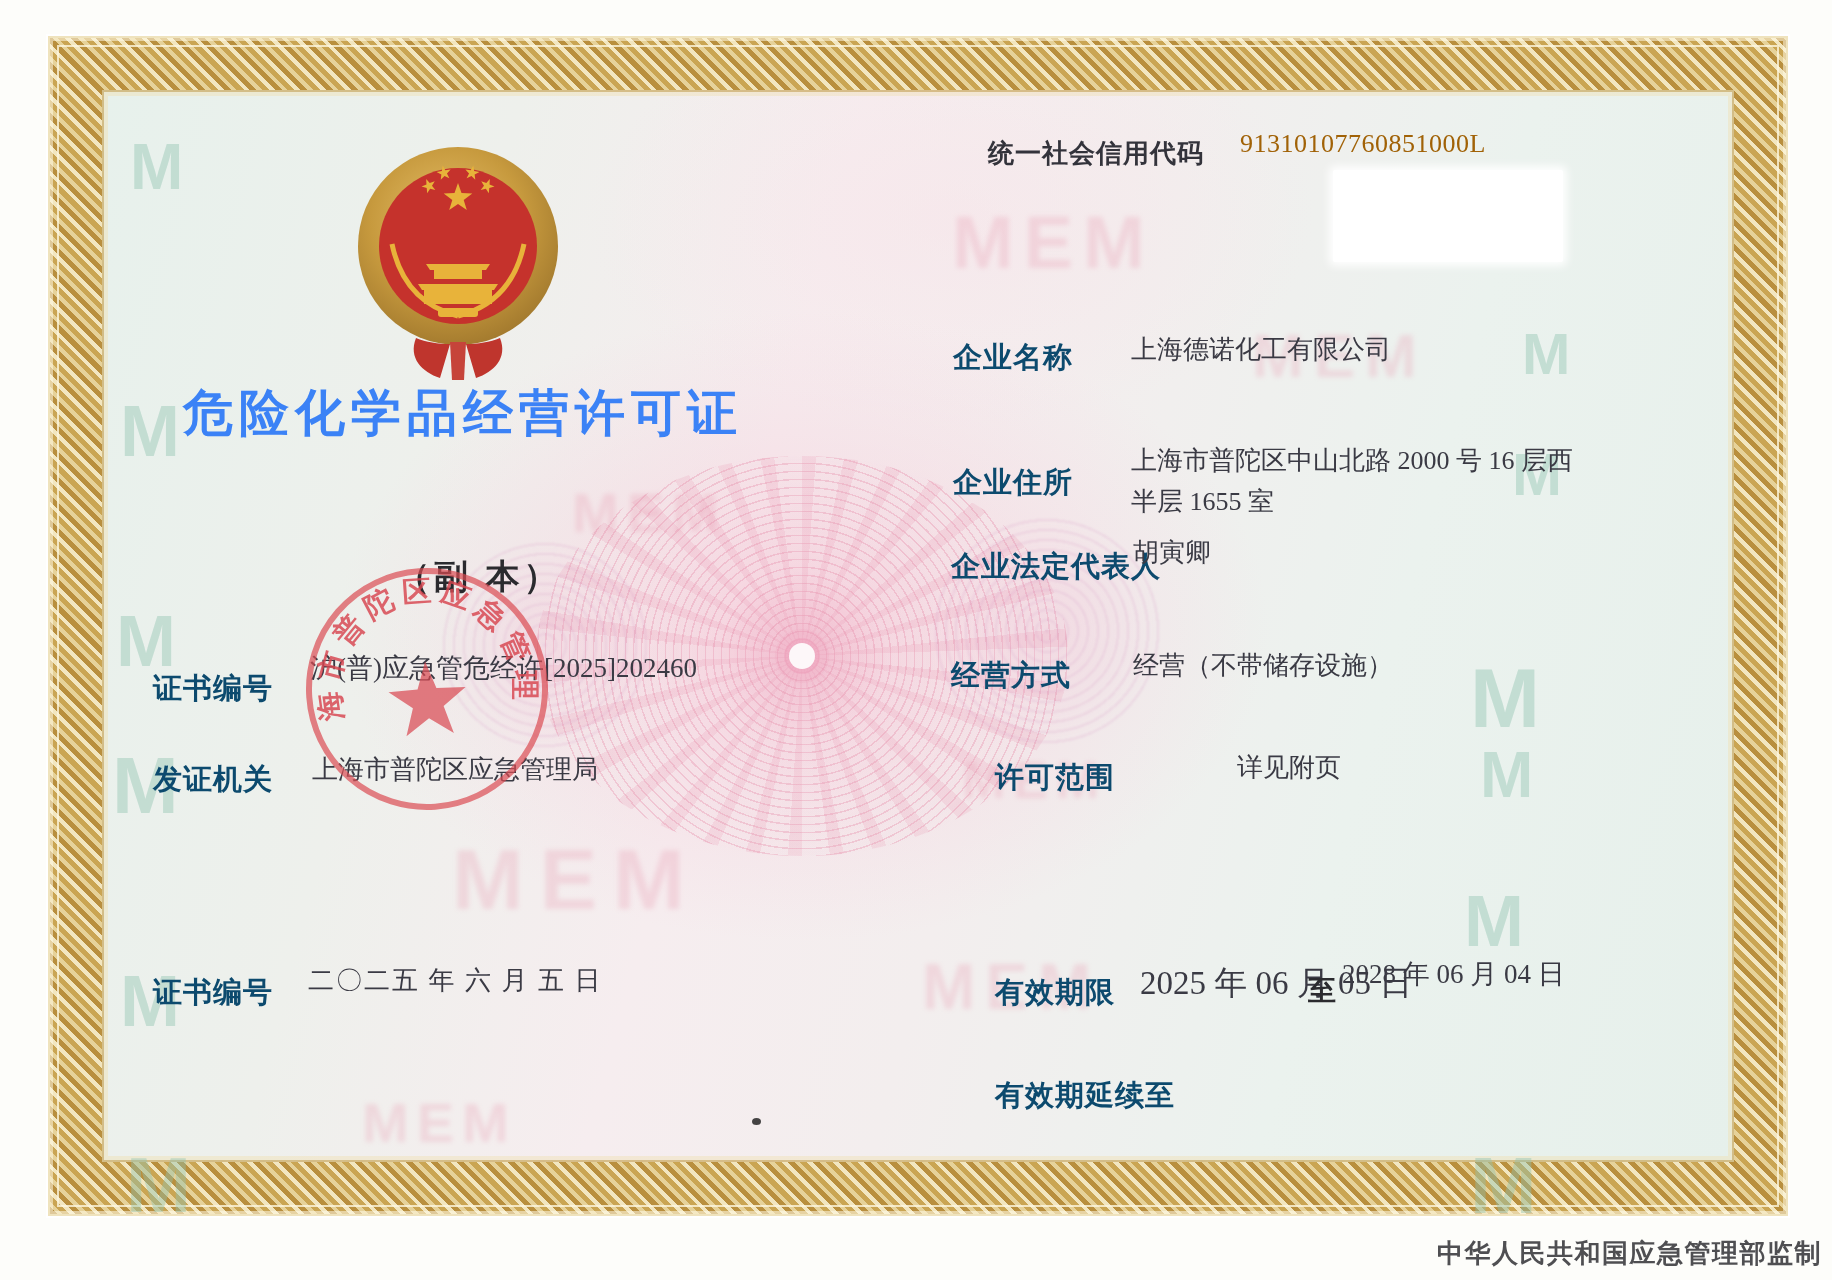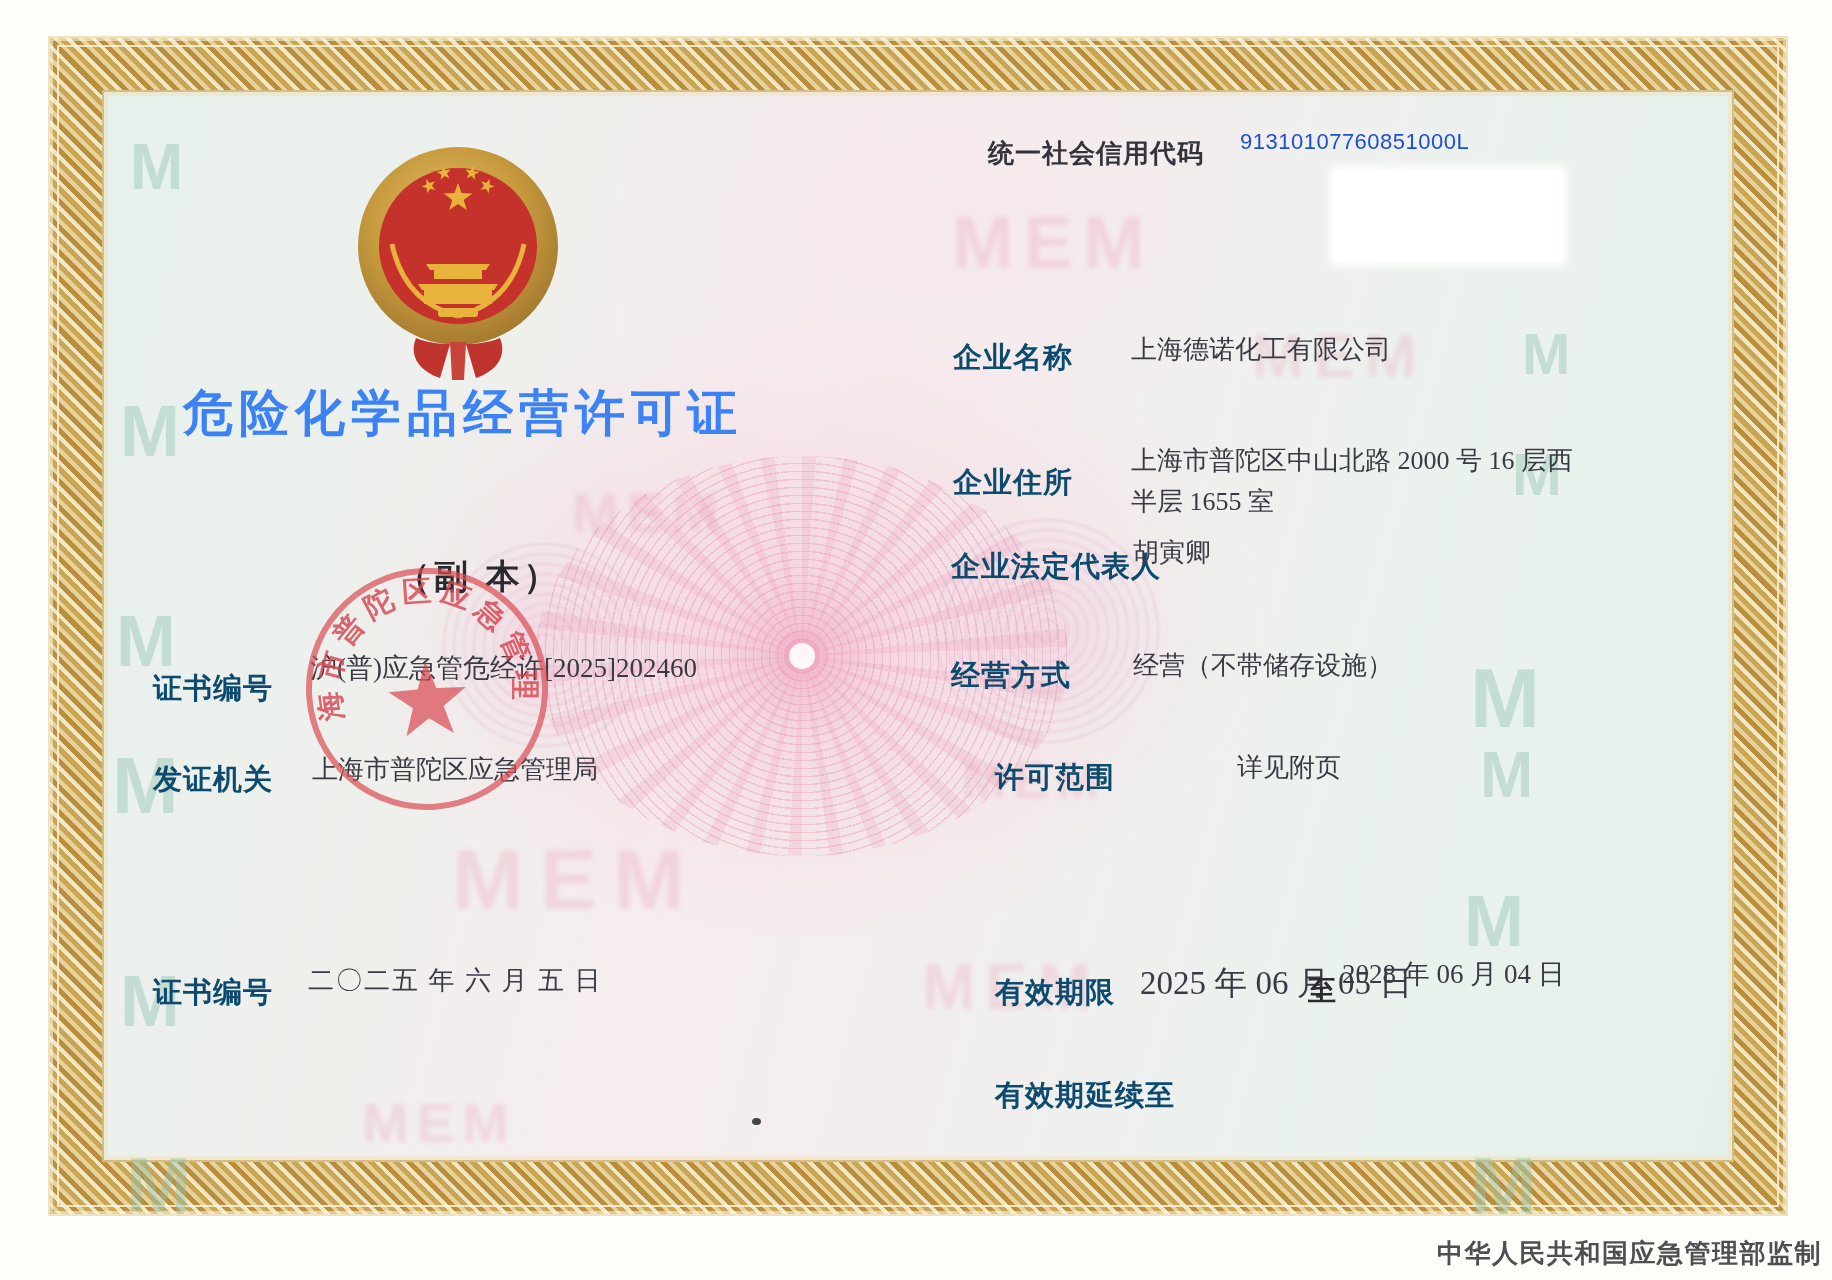--- a/index.html
+++ b/index.html
@@ -42,22 +42,22 @@
   .title{position:absolute;left:183px;top:380px;font-size:50px;font-weight:900;
     letter-spacing:6px;color:#3b82f6;}
   .subtitle{position:absolute;left:396px;top:554px;font-size:34px;font-weight:800;
     letter-spacing:4px;color:#2a2a2e;}
   .lbl{position:absolute;font-weight:900;color:#0c4a6e;font-size:29px;letter-spacing:1px;white-space:nowrap;}
   .val{position:absolute;font-family:"Liberation Serif","DejaVu Serif",serif;color:#3a3a44;
     font-size:26px;white-space:nowrap;}
   .val-wrap{white-space:normal;line-height:41px;}
   .credit-label{position:absolute;left:988px;top:136px;font-size:26px;font-weight:700;
     letter-spacing:1px;color:#33333b;}
-  .credit-value{position:absolute;left:1240px;top:129px;font-family:Liberation Sans, sans-serif;
-    font-size:22px;color:#1d4ed8;letter-spacing:.5px;}
+  .credit-value{position:absolute;left:1240px;top:129px;font-family:Liberation Serif, serif;
+    font-size:26px;color:#a16207;letter-spacing:.5px;}
   .white-patch{position:absolute;left:1333px;top:170px;width:230px;height:92px;background:#ffffff;
     border-radius:2px;box-shadow:0 0 8px 4px rgba(255,255,255,.95);}
   .conj{position:absolute;font-weight:900;font-size:28px;color:#2b2b2f;}
   .footer-note{position:absolute;left:1437px;top:1236px;font-size:26px;font-weight:700;
     letter-spacing:1.5px;color:#4f4f52;}
   .ink-dot{position:absolute;left:752px;top:1118px;width:9px;height:7px;border-radius:50%;
     background:#242424;opacity:.85;}
 
   .emblem{position:absolute;left:346px;top:144px;}
   .seal{position:absolute;left:298px;top:560px;opacity:.82;transform:rotate(-4deg);}

